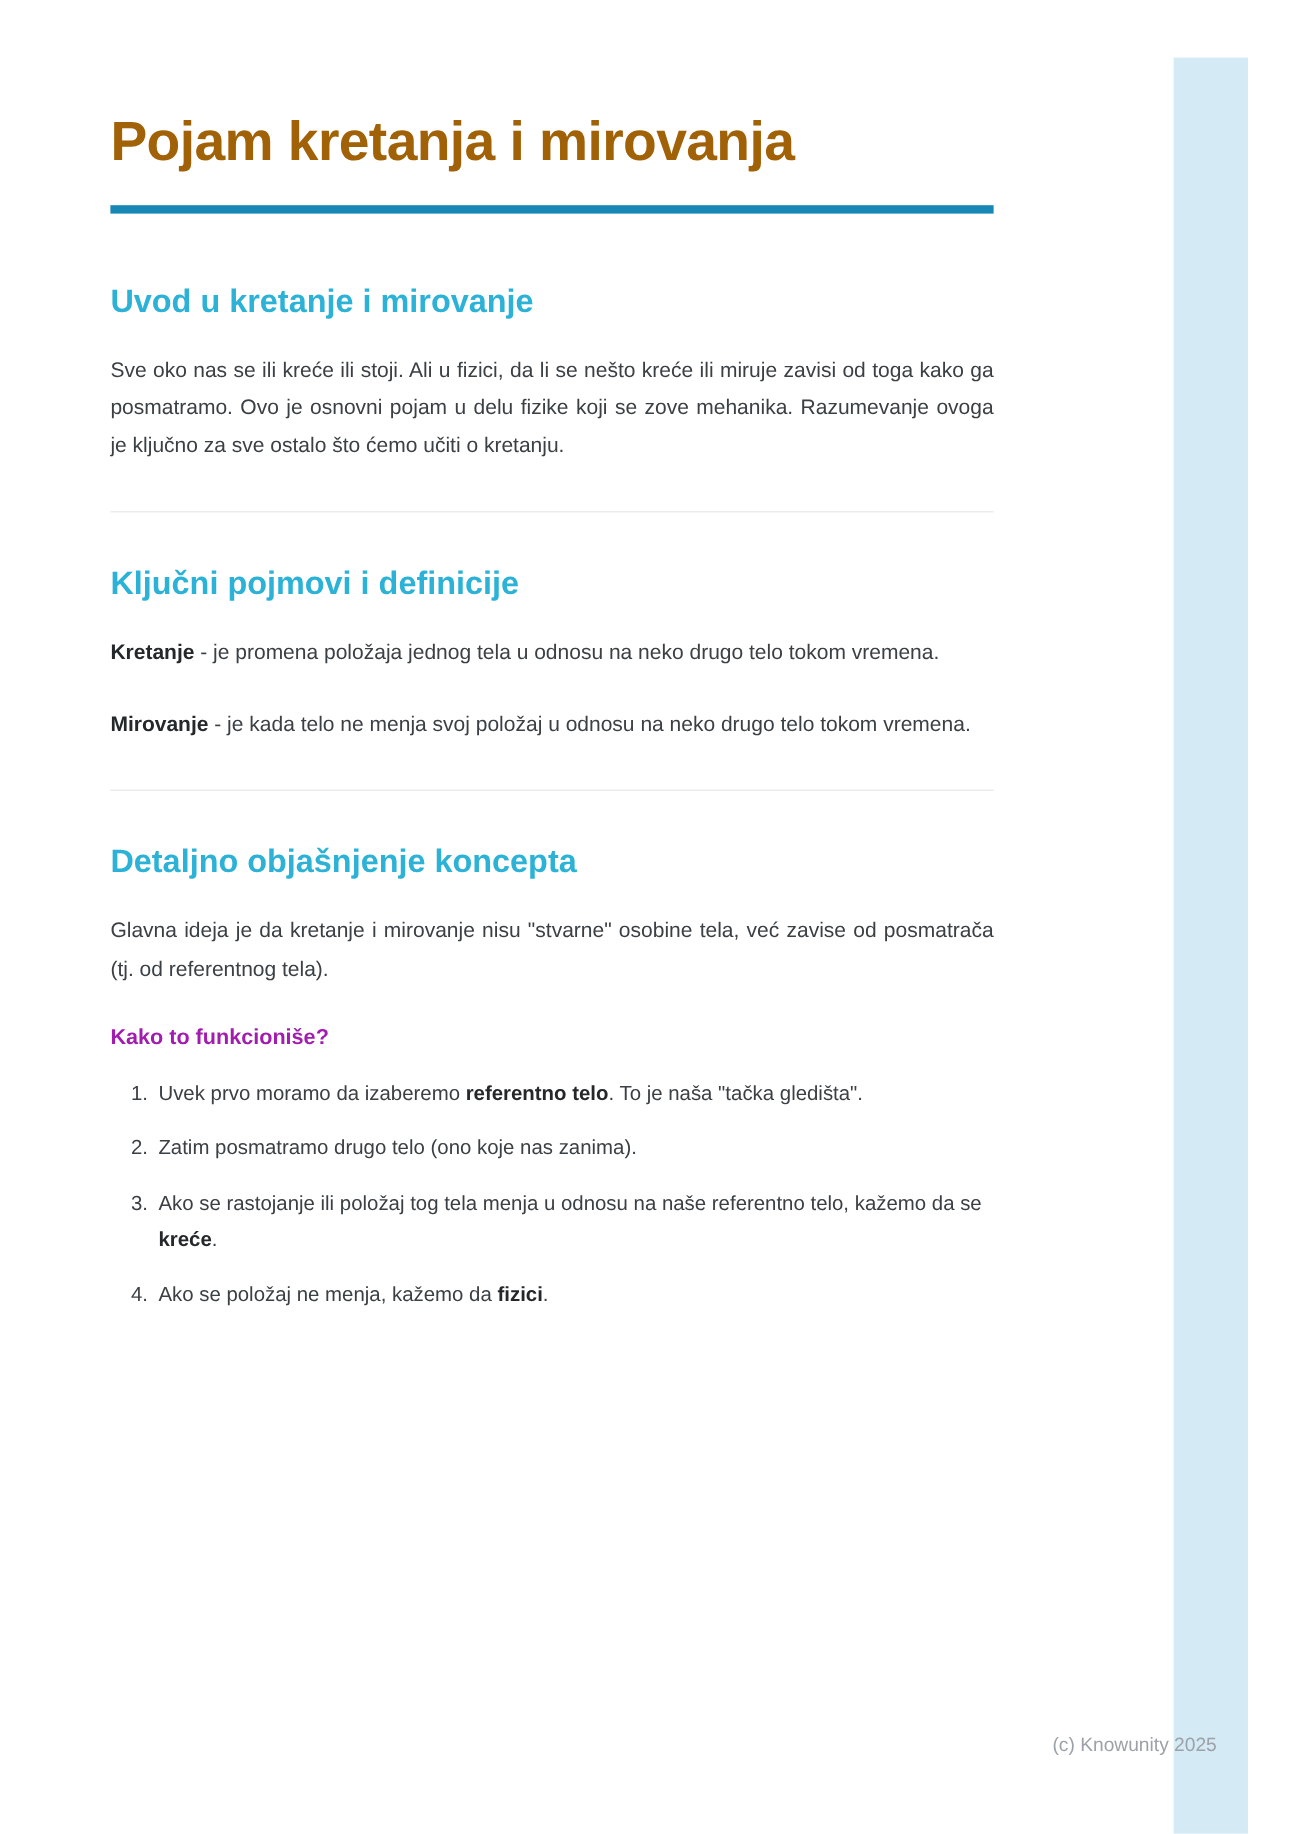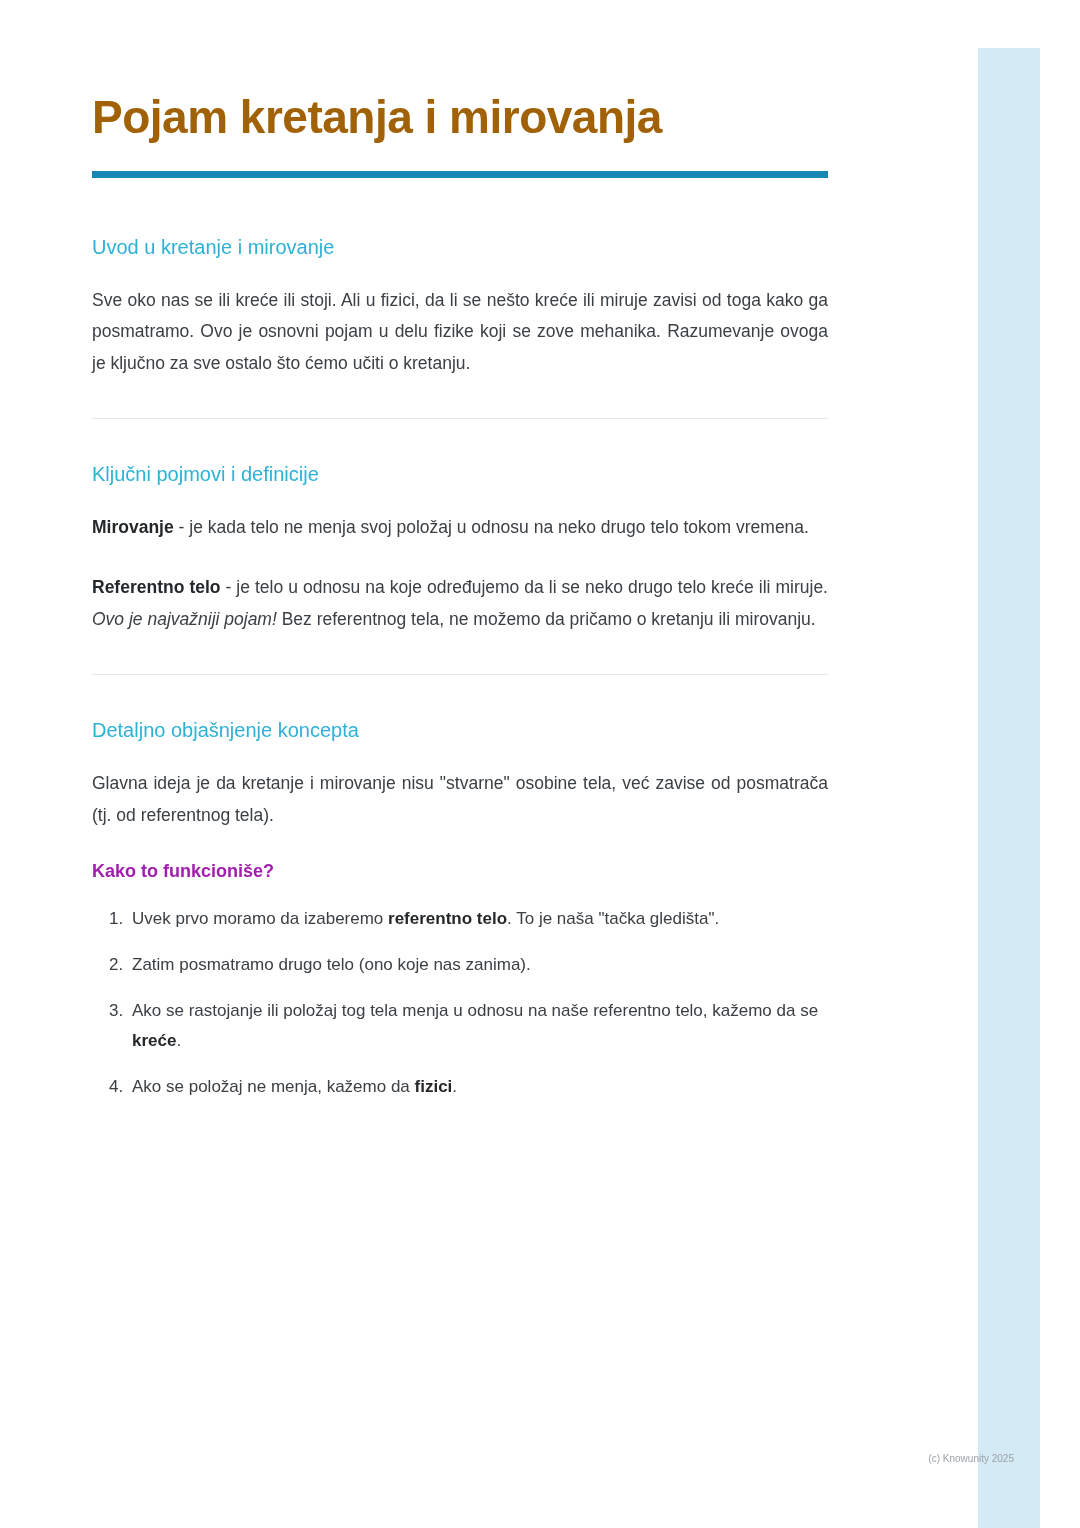--- a/index.html
+++ b/index.html
@@ -34,22 +34,22 @@
     line-height: 1.1;
   }
   .title-rule {
     height: 7px;
     background: #1787b6;
     border: none;
     margin-top: 28px;
     margin-bottom: 58px;
   }
   .section-heading {
-    font-size: 20px;
-    font-weight: normal;
+    font-size: 27px;
+    font-weight: bold;
     color: #2cb2d7;
     margin-bottom: 26px;
   }
   .body-par {
     font-size: 17.5px;
     line-height: 1.82;
     text-align: justify;
     margin-bottom: 28px;
   }
   .body-par .seg-bold { font-weight: bold; color: #24282b; }
@@ -73,21 +73,21 @@
   }
   .steps-list li {
     margin-bottom: 15px;
     padding-left: 4px;
   }
   .steps-list .seg-bold { font-weight: bold; color: #24282b; }
   .watermark {
     position: absolute;
     right: 66px;
     bottom: 64px;
-    font-size: 10px;
+    font-size: 16px;
     color: #9da2a8;
   }
 </style>
 </head>
 <body>
 
 <div class="side-stripe"></div>
 
 <div class="content">
 
@@ -97,24 +97,24 @@
   <section>
     <h2 class="section-heading">Uvod u kretanje i mirovanje</h2>
     <p class="body-par"><span>Sve oko nas se ili kreće ili stoji. Ali u fizici, da li se nešto kreće ili miruje zavisi od toga kako ga posmatramo. Ovo je osnovni pojam u delu fizike koji se zove mehanika. Razumevanje ovoga je ključno za sve ostalo što ćemo učiti o kretanju.</span></p>
   </section>
 
   <hr class="divider">
 
   <section>
     <h2 class="section-heading">Ključni pojmovi i definicije</h2>
 
+    <p class="body-par"><span class="seg-bold">Kretanje</span><span> - je promena položaja jednog tela u odnosu na neko drugo telo tokom vremena.</span></p>
 
     <p class="body-par"><span class="seg-bold">Mirovanje</span><span> - je kada telo ne menja svoj položaj u odnosu na neko drugo telo tokom vremena.</span></p>
 
-    <p class="body-par"><span class="seg-bold">Referentno telo</span><span> - je telo u odnosu na koje određujemo da li se neko drugo telo kreće ili miruje. </span><span class="seg-italic">Ovo je najvažniji pojam!</span><span> Bez referentnog tela, ne možemo da pričamo o kretanju ili mirovanju.</span></p>
 
   </section>
 
   <hr class="divider">
 
   <section>
     <h2 class="section-heading">Detaljno objašnjenje koncepta</h2>
 
     <p class="body-par"><span>Glavna ideja je da kretanje i mirovanje nisu "stvarne" osobine tela, već zavise od posmatrača (tj. od referentnog tela).</span></p>
 

